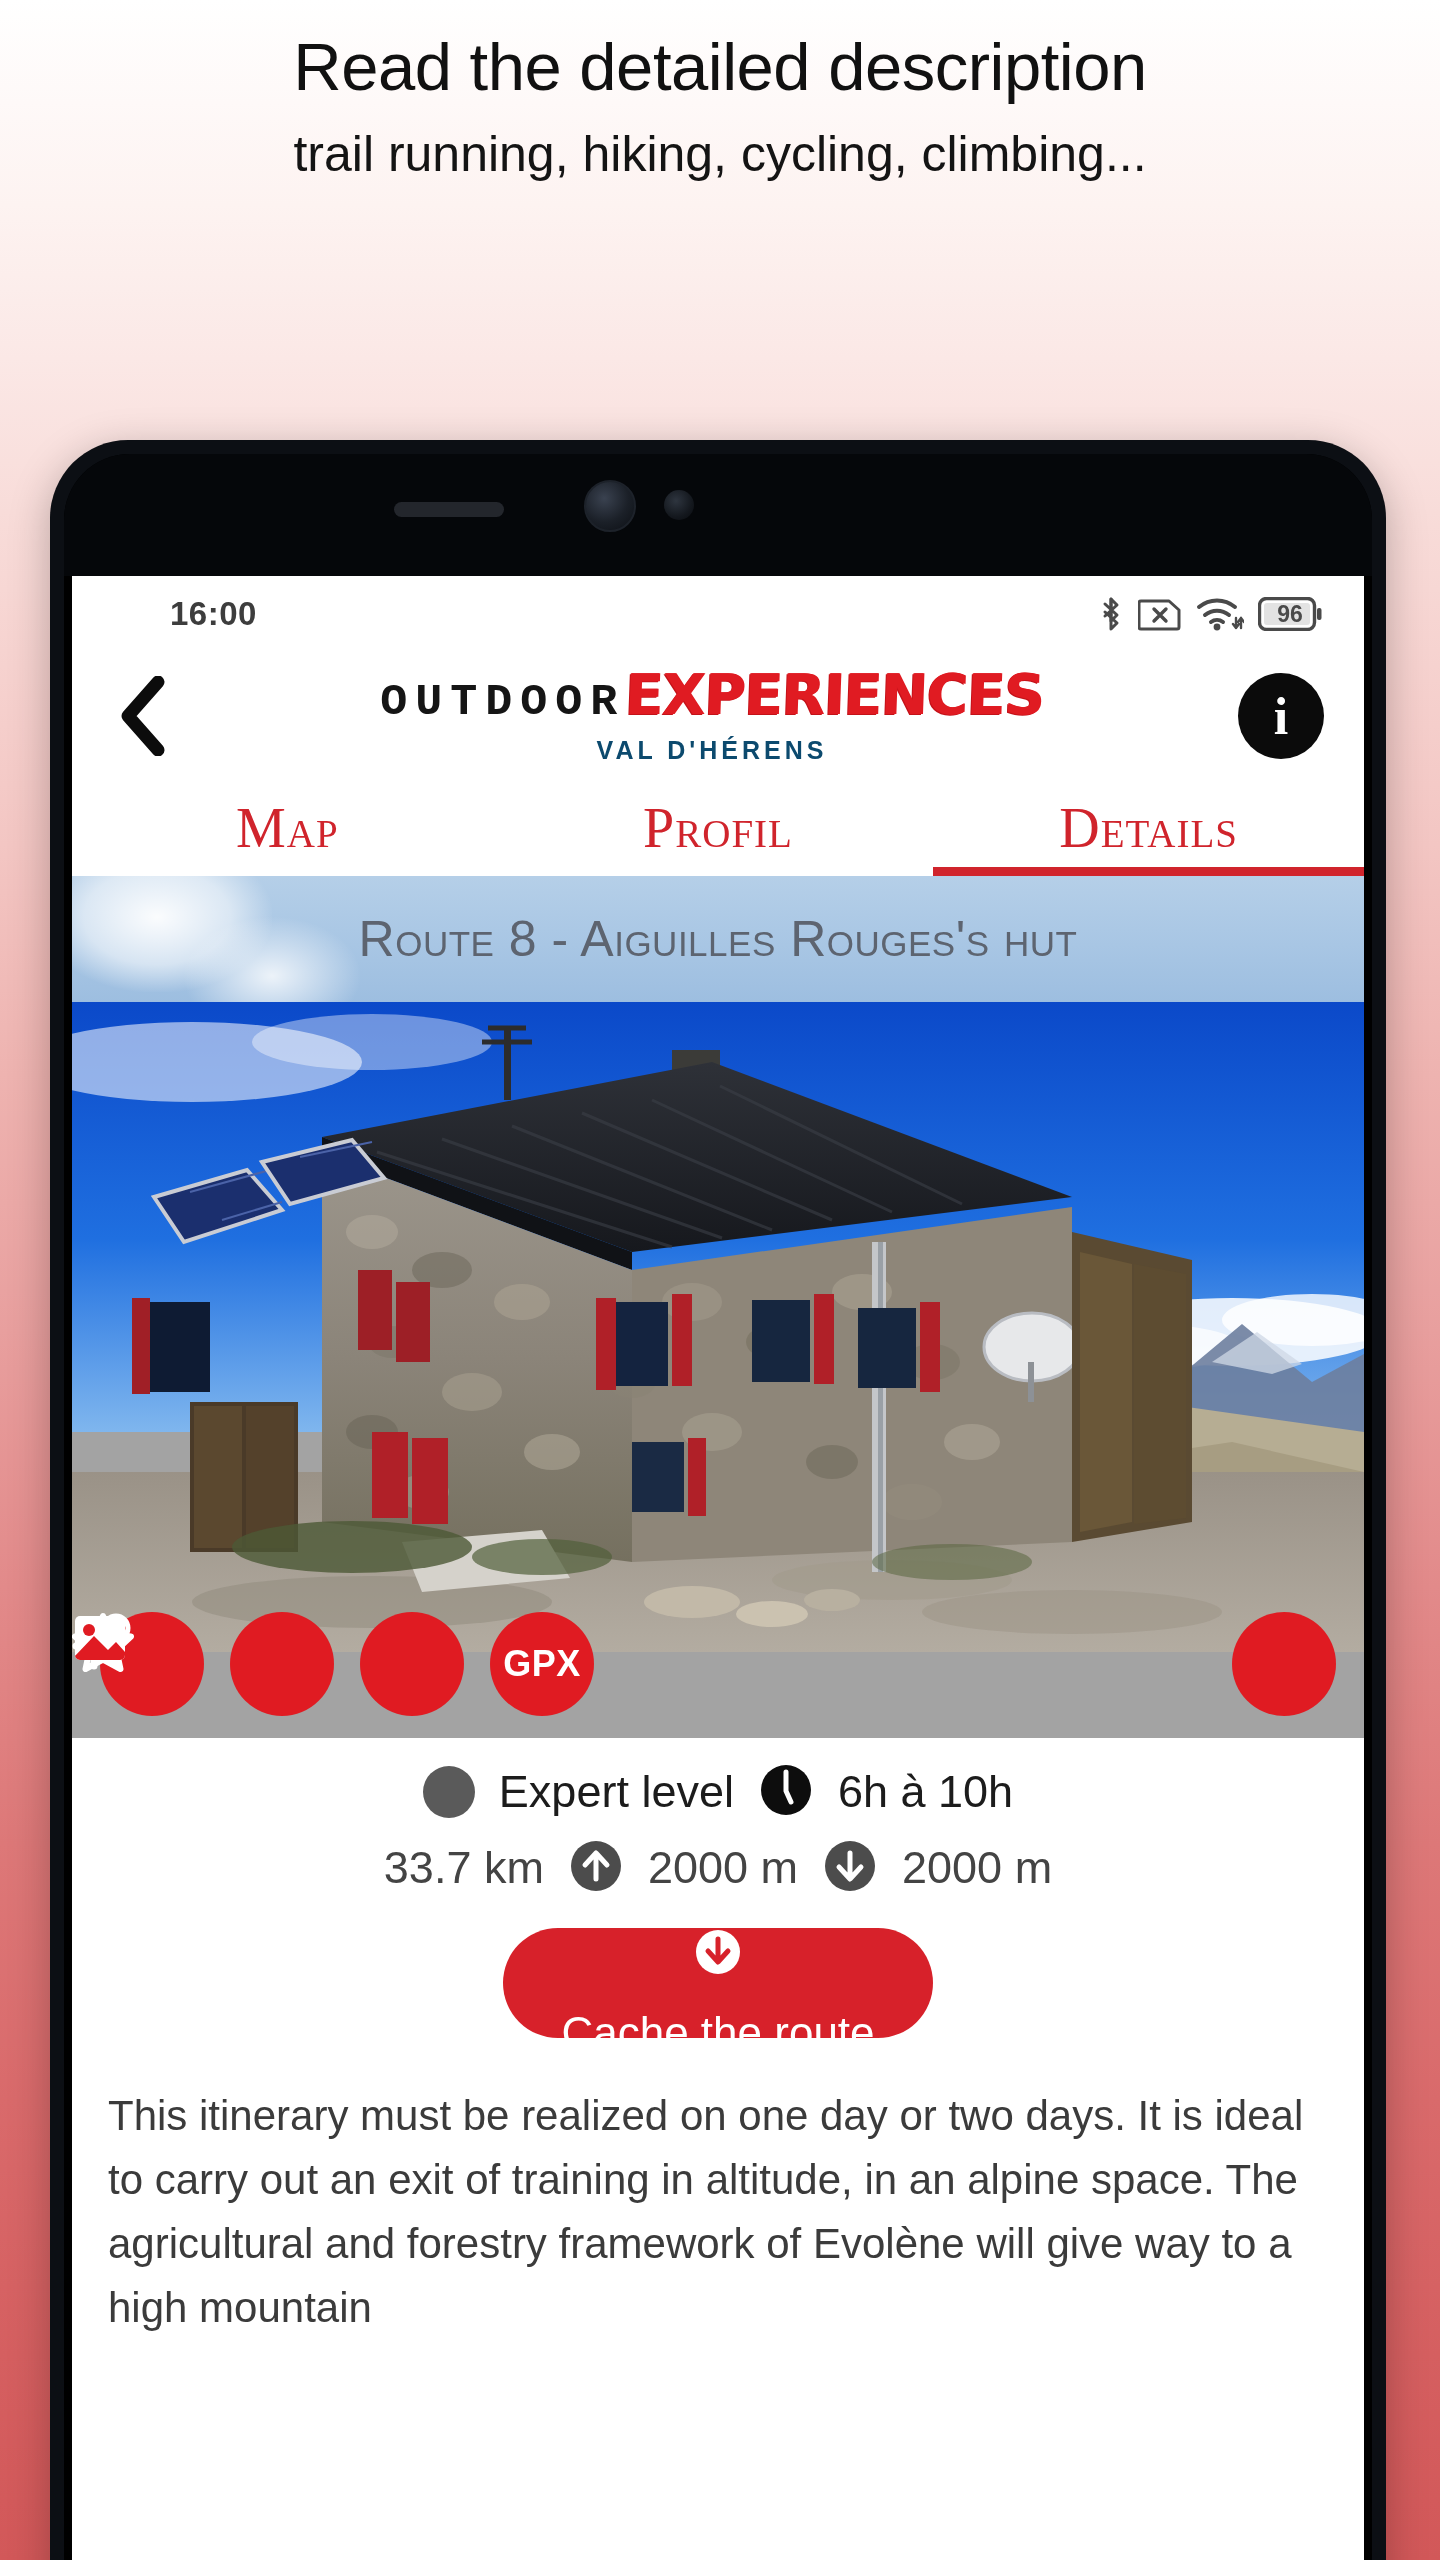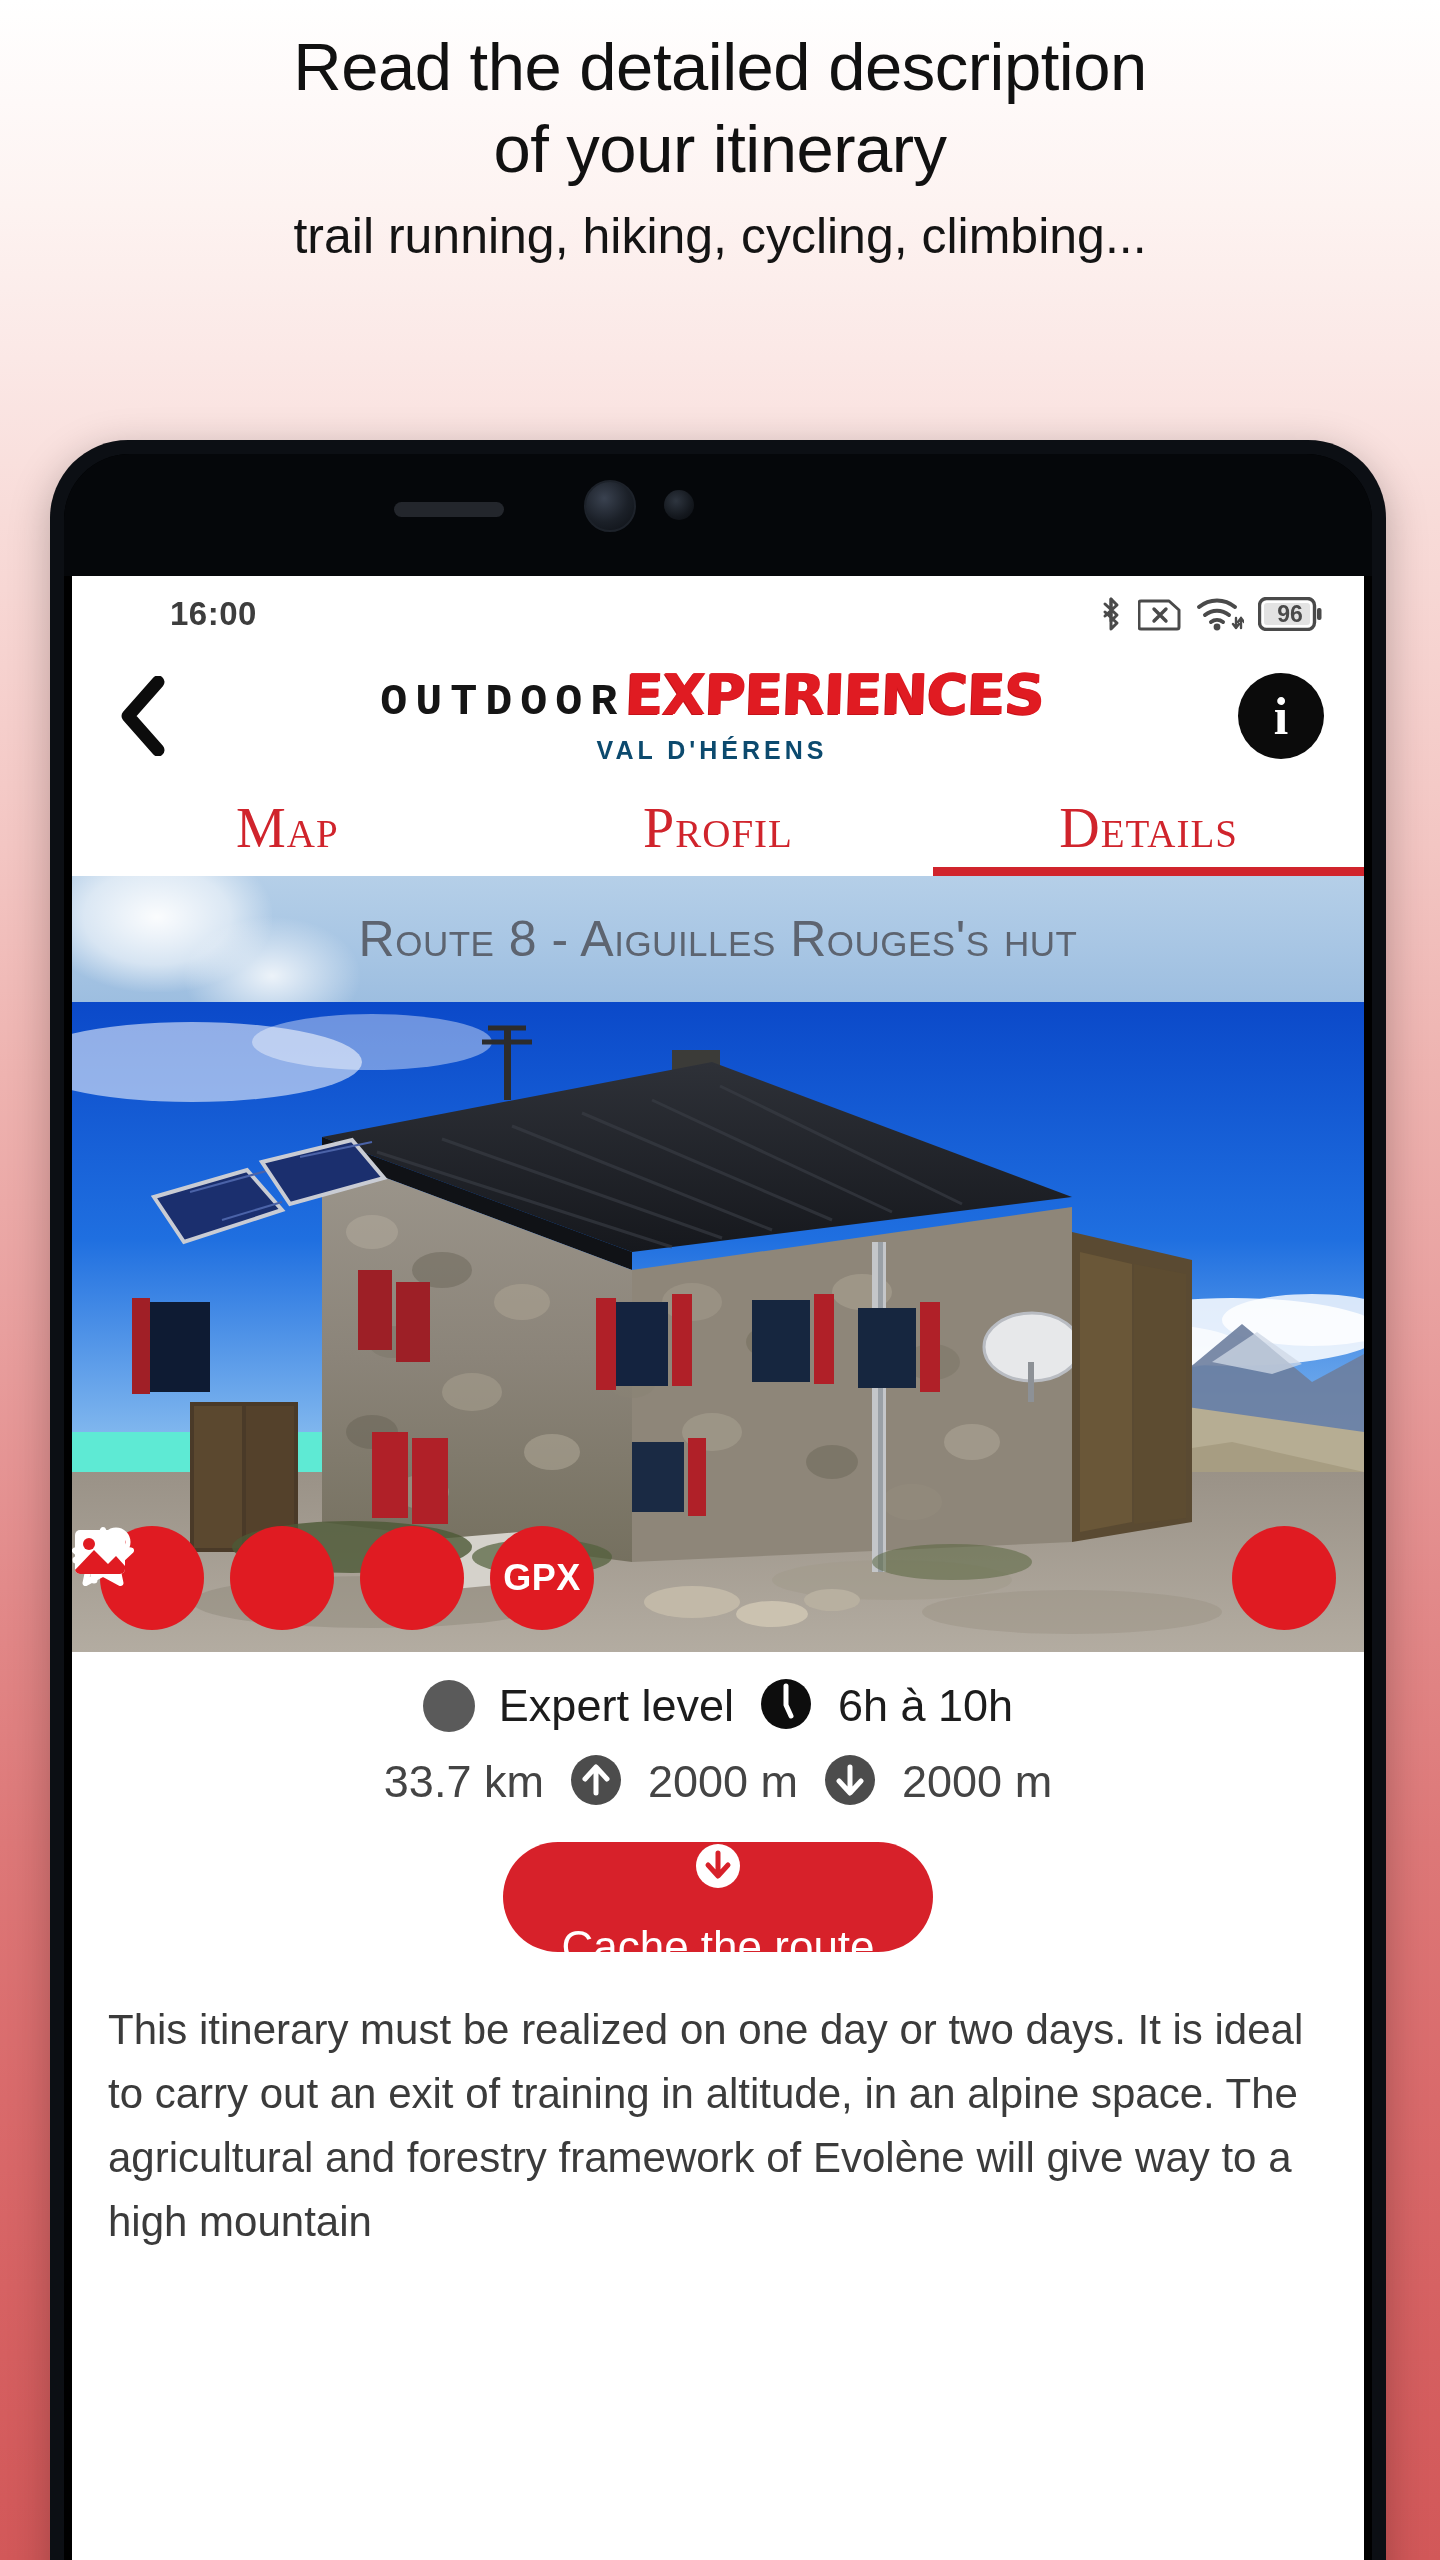--- a/index.html
+++ b/index.html
@@ -154,21 +154,21 @@
     position: absolute; left: 110px; top: 40px; width: 180px; height: 120px;
     background: radial-gradient(ellipse at 50% 50%, rgba(255,255,255,0.8) 0%, rgba(255,255,255,0) 70%);
   }
   .route-title {
     position: relative; font-size: 50px; color: #5d6470;
     font-variant: small-caps; letter-spacing: 0.5px;
     font-family: "Liberation Sans", sans-serif; font-weight: 400;
   }
 
   
-  .hero { position: relative; height: 650px; overflow: hidden; background: #5eead4; }
+  .hero { position: relative; height: 736px; overflow: hidden; background: #a3a3a3; }
   .hero svg { position: absolute; left: 0; top: 0; }
 
   
   .actions {
     position: absolute; left: 0; right: 0; bottom: 22px;
     display: flex; align-items: center; padding: 0 28px;
   }
   .act {
     width: 104px; height: 104px; border-radius: 50%;
     background: #e01b22; color: #fff;
@@ -203,21 +203,20 @@
   .desc {
     padding: 46px 36px 0; font-size: 42px; line-height: 64px;
     color: #3b3b3b;
   }
 </style>
 </head>
 <body>
 
 <div class="promo">
   <div class="promo-title">Read the detailed description</div>
-  <div class="promo-title">of your itinerary</div>
   <div class="promo-sub">trail running, hiking, cycling, climbing...</div>
 </div>
 
 <div class="phone">
   <div class="btn-side btn-vol-up"></div>
   <div class="btn-side btn-vol-dn"></div>
   <div class="btn-side btn-power"></div>
 
   <div class="phone-inner">
     <div class="notch-bar">

